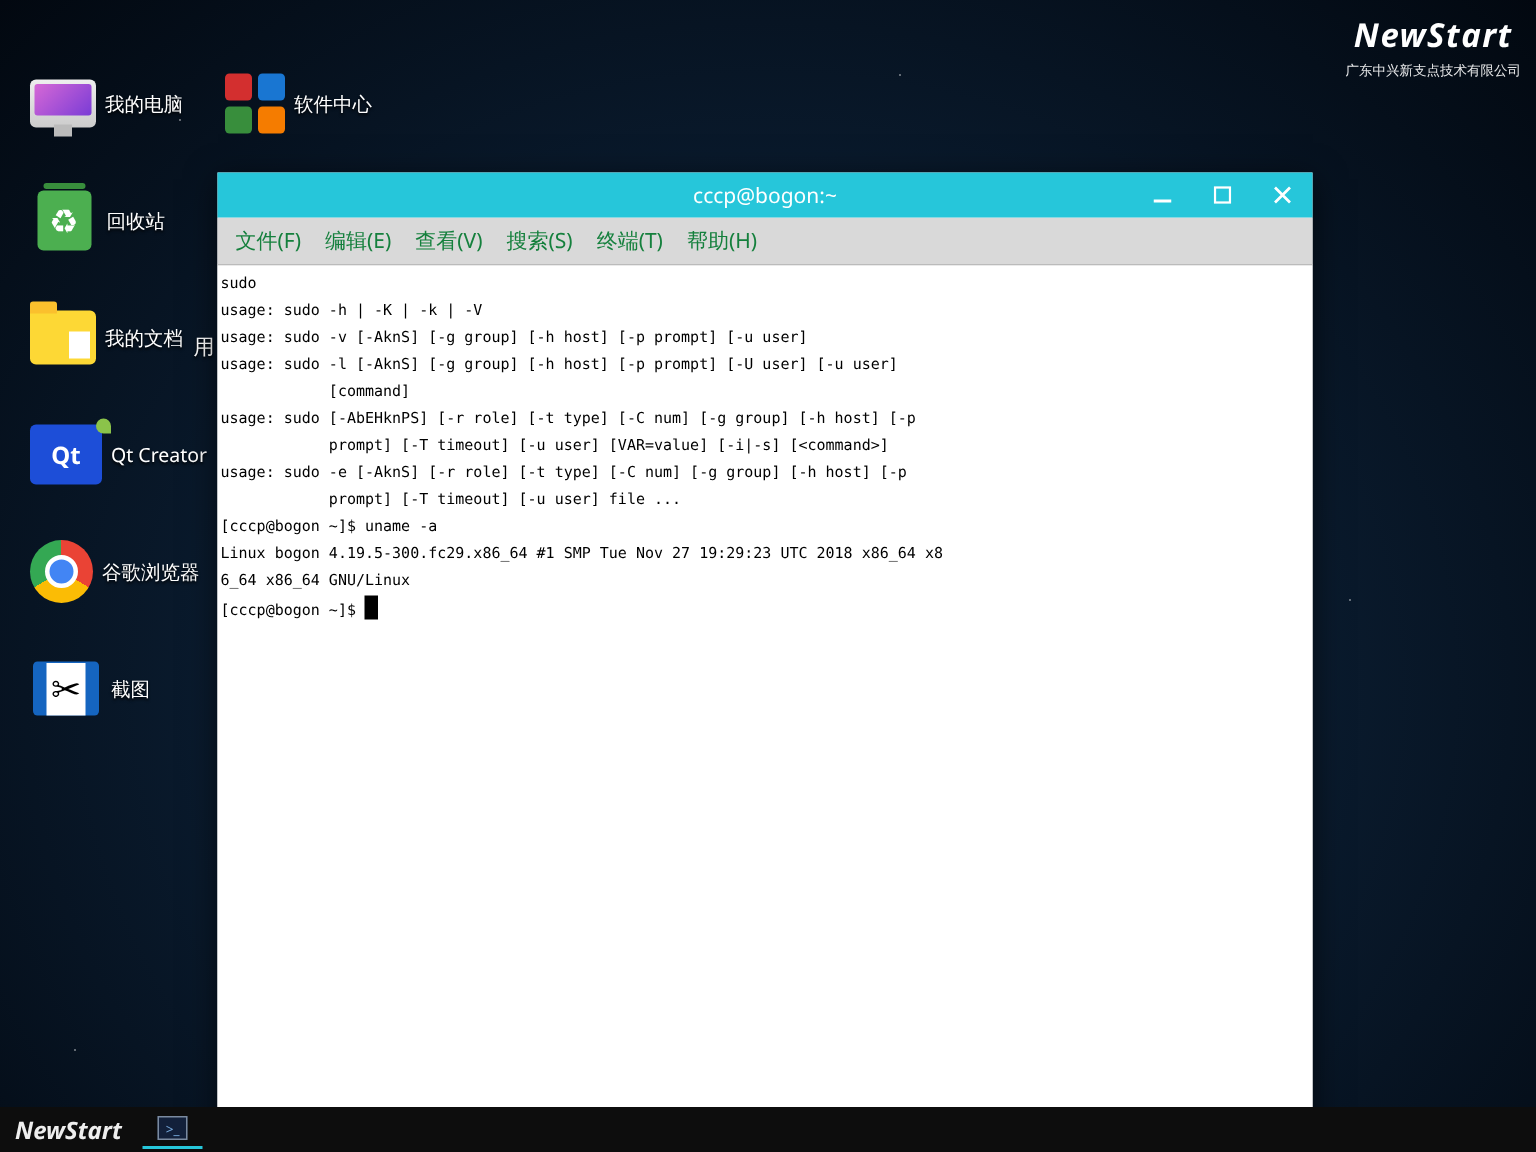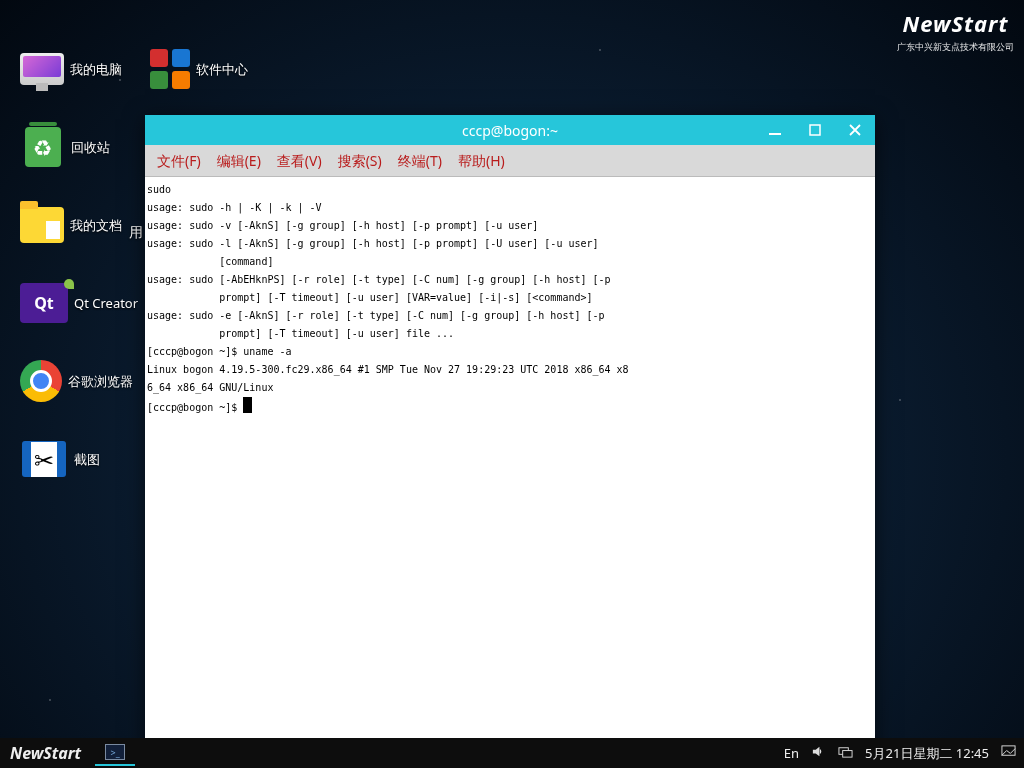--- a/index.html
+++ b/index.html
@@ -41,38 +41,38 @@
 
 .ic-monitor { background: linear-gradient(#eee,#ccc); border-radius:4px; width:44px; height:32px; position:relative; }
 .ic-monitor::before { content:""; position:absolute; inset:3px 3px 8px 3px; background: linear-gradient(135deg,#d668d6,#7a3cd6); border-radius:2px; }
 .ic-monitor::after { content:""; position:absolute; bottom:-6px; left:16px; width:12px; height:8px; background:#bbb; }
 .ic-folder { width:44px; height:36px; background:#fdd835; border-radius:2px 4px 4px 4px; position:relative; }
 .ic-folder::before { content:""; position:absolute; top:-6px; left:0; width:18px; height:8px; background:#fbc02d; border-radius:2px 2px 0 0; }
 .ic-folder::after { content:""; position:absolute; right:4px; bottom:4px; width:14px; height:18px; background:#fff; }
 .ic-trash { width:36px; height:40px; background:#4caf50; border-radius:4px; position:relative; display:flex; align-items:center; justify-content:center; }
 .ic-trash::after { content:"♻"; color:#fff; font-size:22px; }
 .ic-trash::before { content:""; position:absolute; top:-5px; left:4px; right:4px; height:4px; background:#388e3c; border-radius:2px; }
-.ic-qt { width:52px; height:40px; background:#4c1d95; border-radius:4px; display:flex; align-items:center; justify-content:center; color:#fff; font-weight:bold; font-size:16px; position:relative; }
+.ic-qt { width:52px; height:40px; background:#1d4ed8; border-radius:4px; display:flex; align-items:center; justify-content:center; color:#fff; font-weight:bold; font-size:16px; position:relative; }
 .ic-qt::after { content:""; position:absolute; top:-4px; right:-6px; width:10px; height:10px; background:#8bc34a; border-radius:50% 50% 0 50%; }
 .ic-chrome { width:42px; height:42px; border-radius:50%; background: conic-gradient(#ea4335 0 120deg,#fbbc05 120deg 240deg,#34a853 240deg 360deg); position:relative; }
 .ic-chrome::before { content:""; position:absolute; inset:10px; background:#4285f4; border:3px solid #fff; border-radius:50%; }
 .ic-scissors { width:44px; height:36px; background:#1565c0; border-radius:3px; display:flex; align-items:center; justify-content:center; }
 .ic-scissors::after { content:"✂"; color:#000; font-size:24px; background:#fff; padding:1px 3px; }
 .ic-apps { width:40px; height:40px; display:grid; grid-template:1fr 1fr/1fr 1fr; gap:4px; }
 .ic-apps span:nth-child(1){background:#d32f2f;border-radius:3px;}
 .ic-apps span:nth-child(2){background:#1976d2;border-radius:3px;}
 .ic-apps span:nth-child(3){background:#388e3c;border-radius:3px;}
 .ic-apps span:nth-child(4){background:#f57c00;border-radius:3px;}
 
 
 .window { position:absolute; left:145px; top:115px; width:730px; height:674px; background:#fff; box-shadow:0 4px 20px rgba(0,0,0,.6); display:flex; flex-direction:column; }
 .titlebar { height:30px; background:#26c6da; display:flex; align-items:center; justify-content:center; position:relative; color:#fff; font-size:14px; }
 .titlebar .ctrls { position:absolute; right:0; top:0; height:100%; display:flex; }
 .titlebar .ctrls button { width:40px; height:100%; background:transparent; border:0; color:#fff; font-size:15px; cursor:pointer; display:flex; align-items:center; justify-content:center; }
-.menubar { height:32px; background:#d9d9d9; border-bottom:1px solid #bbb; display:flex; align-items:center; gap:16px; padding:0 12px; font-size:14px; color:#b91c1c; }
+.menubar { height:32px; background:#d9d9d9; border-bottom:1px solid #bbb; display:flex; align-items:center; gap:16px; padding:0 12px; font-size:14px; color:#15803d; }
 .menubar span { cursor:pointer; }
 .termbody { flex:1; background:#fff; color:#000; font-family:"DejaVu Sans Mono","Courier New",monospace; font-size:10px; line-height:18px; padding:4px 2px; white-space:pre; overflow:hidden; }
 .termbody .cursor { display:inline-block; width:9px; height:16px; background:#000; vertical-align:text-bottom; }
 .cutlabel { position:absolute; left:129px; top:222px; font-size:14px; color:#fff; text-shadow:0 1px 2px #000;}
 
 
 .taskbar { position:absolute; left:0; right:0; bottom:0; height:30px; background:#0d0d0d; display:flex; align-items:center; color:#eee; font-size:13px; }
 .taskbar .start { padding:0 10px; font-style:italic; font-weight:bold; font-size:16px; cursor:pointer; }
 .taskbar .task-item { width:40px; height:26px; margin-left:4px; border-bottom:2px solid #26c6da; display:flex; align-items:center; justify-content:center; cursor:pointer; }
 .taskbar .task-item .mini { width:20px; height:16px; border:1px solid #7a8aa0; background:#12203a; display:flex; align-items:center; justify-content:center; font-size:9px; color:#7ad; }
@@ -185,28 +185,13 @@
 <span>6_64 x86_64 GNU/Linux</span>
 <span>[cccp@bogon ~]$ </span><span class="cursor"></span></div>
 </div>
 
 <div class="taskbar">
   <div class="start">NewStart</div>
   <div class="task-item">
     <div class="mini">&gt;_</div>
   </div>
   <div class="spacer"></div>
-  <div class="tray">
-    <span>En</span>
-    <span><svg viewBox="0 0 16 16">
-          <path d="M2 6v4h3l4 3V3L5 6H2zm9 2a3 3 0 0 0-1.5-2.6v5.2A3 3 0 0 0 11 8z"></path>
-        </svg></span>
-    <span><svg viewBox="0 0 16 16">
-          <rect x="1" y="4" width="10" height="7" fill="none" stroke="#ddd"></rect>
-          <rect x="5" y="7" width="10" height="7" fill="#0d0d0d" stroke="#ddd"></rect>
-        </svg></span>
-    <span class="clock">5月21日星期二 12:45</span>
-    <span><svg viewBox="0 0 16 16">
-          <rect x="1" y="2" width="14" height="10" fill="none" stroke="#ddd"></rect>
-          <path d="M1 12 L6 7 L10 10 L15 5" stroke="#ddd" fill="none"></path>
-        </svg></span>
-  </div>
 </div>
 
 </body></html>

